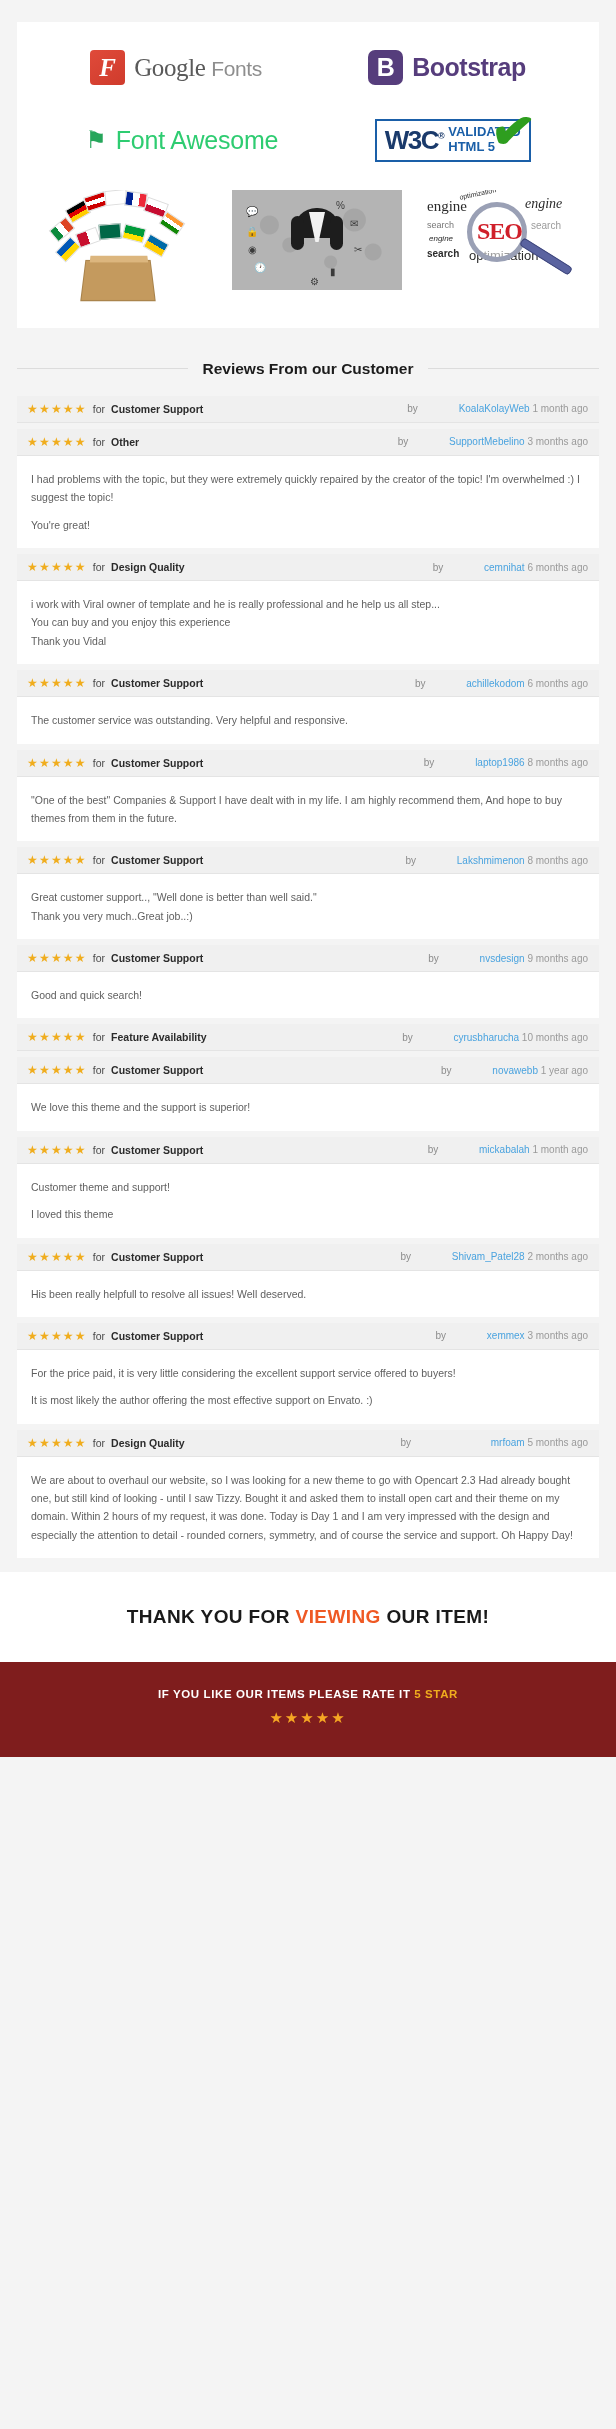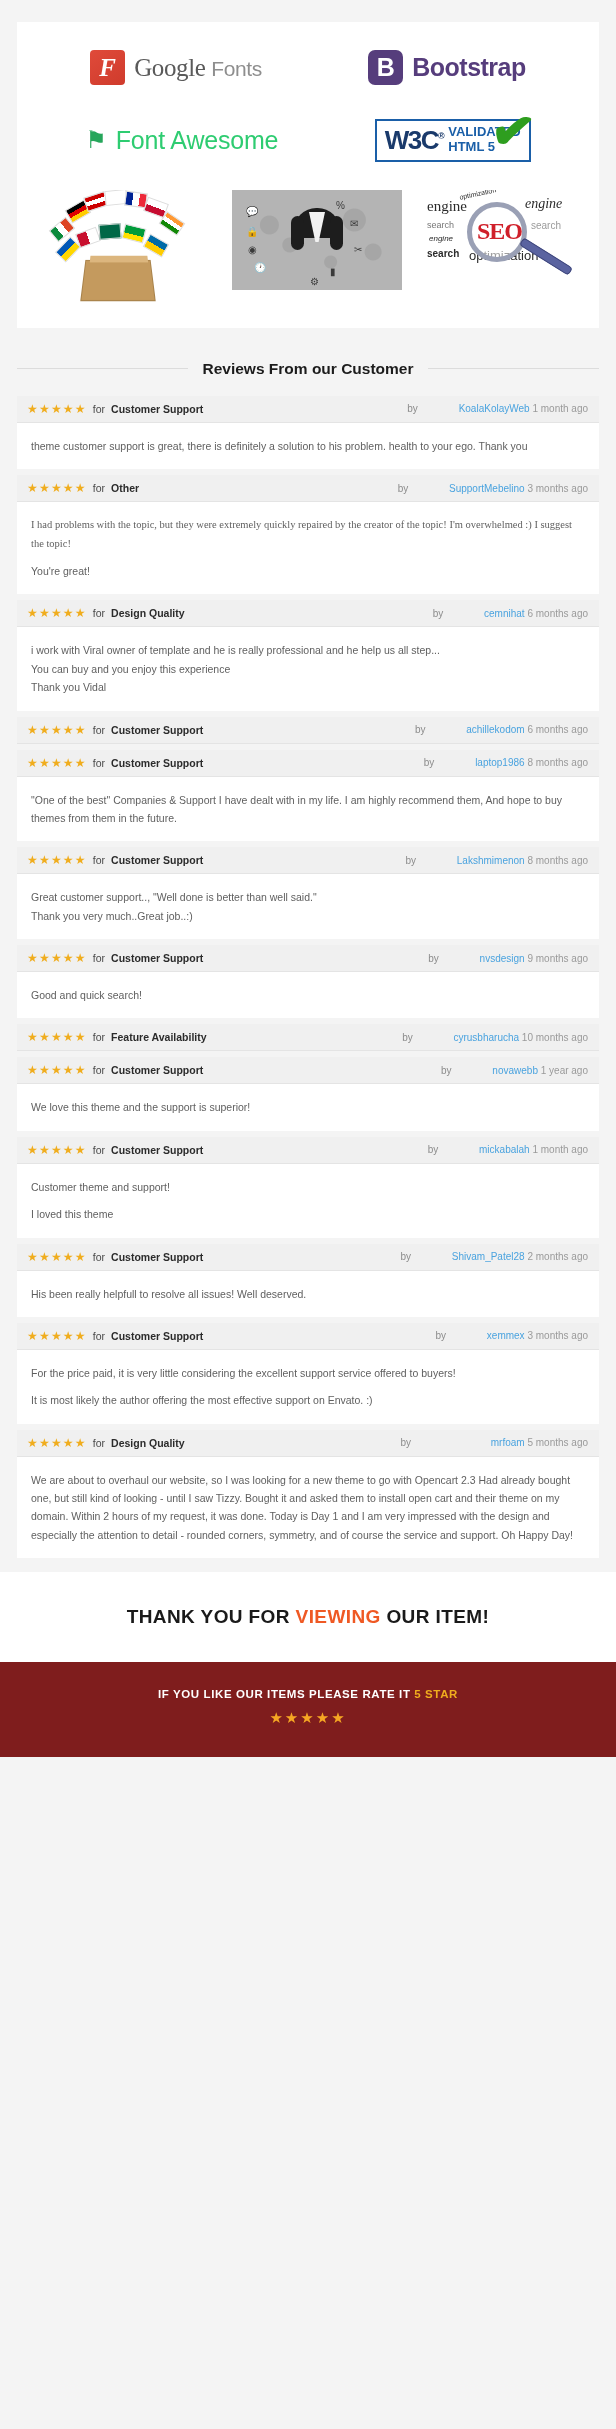--- a/index.html
+++ b/index.html
@@ -248,35 +248,32 @@
     <div id="reviews-list">
         <div class="review">
           <div class="review-head">
             <div class="rh-left">
               <span class="stars">★★★★★</span>
               <span class="for-label">for</span>
               <span class="for-cat">Customer Support</span>
             </div>
             <div class="rh-right"><span class="by">by </span><a class="user" href="#" style="text-decoration: none;">KoalaKolayWeb</a><span> 1 month ago</span></div>
           </div>
-          <div class="review-body">
-            <p style="white-space: pre-line;">theme customer support is great, there is definitely a solution to his problem. health to your ego. Thank you</p>
-          </div>
         </div>
         <div class="review">
           <div class="review-head">
             <div class="rh-left">
               <span class="stars">★★★★★</span>
               <span class="for-label">for</span>
               <span class="for-cat">Other</span>
             </div>
             <div class="rh-right"><span class="by">by </span><a class="user" href="#" style="text-decoration: none;">SupportMebelino</a><span> 3 months ago</span></div>
           </div>
           <div class="review-body">
-            <p style="white-space: pre-line; font-family: Liberation Serif, serif;">I had problems with the topic, but they were extremely quickly repaired by the creator of the topic! I'm overwhelmed :) I suggest the topic!</p>
+            <p style="white-space: pre-line;">I had problems with the topic, but they were extremely quickly repaired by the creator of the topic! I'm overwhelmed :) I suggest the topic!</p>
             <p style="white-space: pre-line;">You're great!</p>
           </div>
         </div>
         <div class="review">
           <div class="review-head">
             <div class="rh-left">
               <span class="stars">★★★★★</span>
               <span class="for-label">for</span>
               <span class="for-cat">Design Quality</span>
             </div>
@@ -289,20 +286,23 @@
           </div>
         </div>
         <div class="review">
           <div class="review-head">
             <div class="rh-left">
               <span class="stars">★★★★★</span>
               <span class="for-label">for</span>
               <span class="for-cat">Customer Support</span>
             </div>
             <div class="rh-right"><span class="by">by </span><a class="user" href="#" style="text-decoration: none;">achillekodom</a><span> 6 months ago</span></div>
+          </div>
+          <div class="review-body">
+            <p style="white-space: pre-line;">The customer service was outstanding. Very helpful and responsive.</p>
           </div>
         </div>
         <div class="review">
           <div class="review-head">
             <div class="rh-left">
               <span class="stars">★★★★★</span>
               <span class="for-label">for</span>
               <span class="for-cat">Customer Support</span>
             </div>
             <div class="rh-right"><span class="by">by </span><a class="user" href="#" style="text-decoration: none;">laptop1986</a><span> 8 months ago</span></div>

